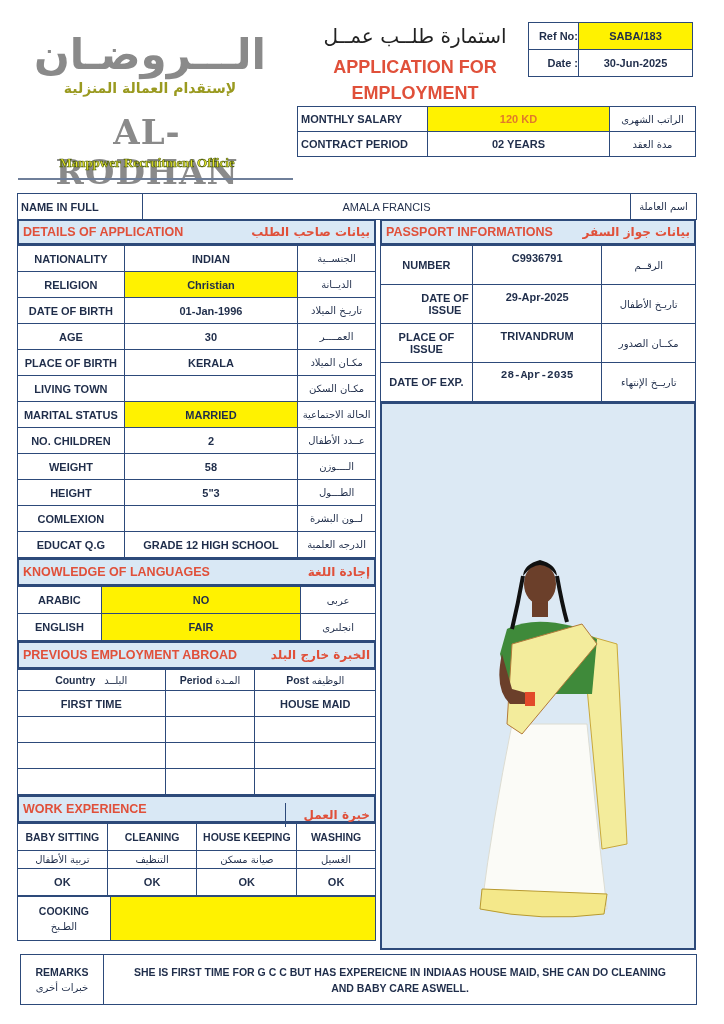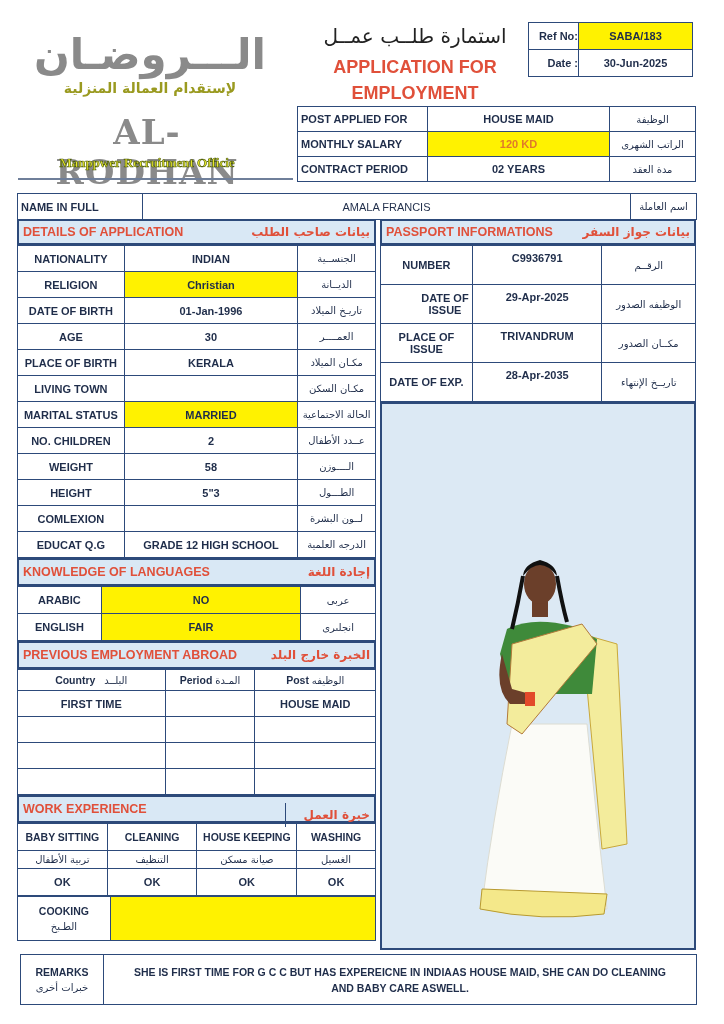--- a/index.html
+++ b/index.html
@@ -71,25 +71,20 @@
   </tr>
   <tr>
     <td class="lab">Date :</td>
     <td class="val">30-Jun-2025</td>
   </tr>
 </tbody>
   </table>
 
 <table class="abs post-table">
   <tbody>
-      <tr>
-    <td class="lab">POST APPLIED FOR</td>
-    <td class="val">HOUSE MAID</td>
-    <td class="arl cell-ar">الوظيفة</td>
-  </tr>
   <tr>
     <td class="lab">MONTHLY SALARY</td>
     <td class="val yellow salary-val">120 KD</td>
     <td class="arl cell-ar">الراتب الشهرى</td>
   </tr>
   <tr>
     <td class="lab">CONTRACT PERIOD</td>
     <td class="val">02 YEARS</td>
     <td class="arl cell-ar">مدة العقد</td>
   </tr>
@@ -284,30 +279,30 @@
   <table style="width:316px;">
     <tbody id="passport-body">
         <tr>
           <td style="width: 92px; height: 39px;">NUMBER</td>
           <td style="width: 130px; vertical-align: top; padding-top: 6px;">C9936791</td>
           <td class="cell-ar" style="width: 94px;">الرقــم</td>
         </tr>
         <tr>
           <td style="width: 92px; height: 39px; padding-left: 37px;">DATE OF ISSUE</td>
           <td style="width: 130px; vertical-align: top; padding-top: 6px;">29-Apr-2025</td>
-          <td class="cell-ar" style="width: 94px;">الوظيفه الصدور</td>
+          <td class="cell-ar" style="width: 94px;">تاريـخ الأطفال</td>
         </tr>
         <tr>
           <td style="width: 92px; height: 39px;">PLACE OF ISSUE</td>
           <td style="width: 130px; vertical-align: top; padding-top: 6px;">TRIVANDRUM</td>
           <td class="cell-ar" style="width: 94px;">مكــان الصدور</td>
         </tr>
         <tr>
           <td style="width: 92px; height: 39px;">DATE OF EXP.</td>
-          <td style="width: 130px; vertical-align: top; padding-top: 6px;">28-Apr-2035</td>
+          <td style="width: 130px; vertical-align: top; padding-top: 6px; font-family: Liberation Mono, monospace;">28-Apr-2035</td>
           <td class="cell-ar" style="width: 94px;">تاريــخ الإنتهاء</td>
         </tr>
       </tbody>
   </table>
   <div class="photo-box" style="width:316px;height:548px;">
     <svg width="316" height="548" viewBox="0 0 316 548">
 
       <path d="M200 230 L235 240 L245 440 L220 445 Z" fill="#f3ec9c" stroke="#c9a83a" stroke-width="1"></path>
 
       <path d="M130 320 Q110 420 100 500 L225 505 Q215 420 205 320 Z" fill="#fbfbf7" stroke="#dcdcd2"></path>

